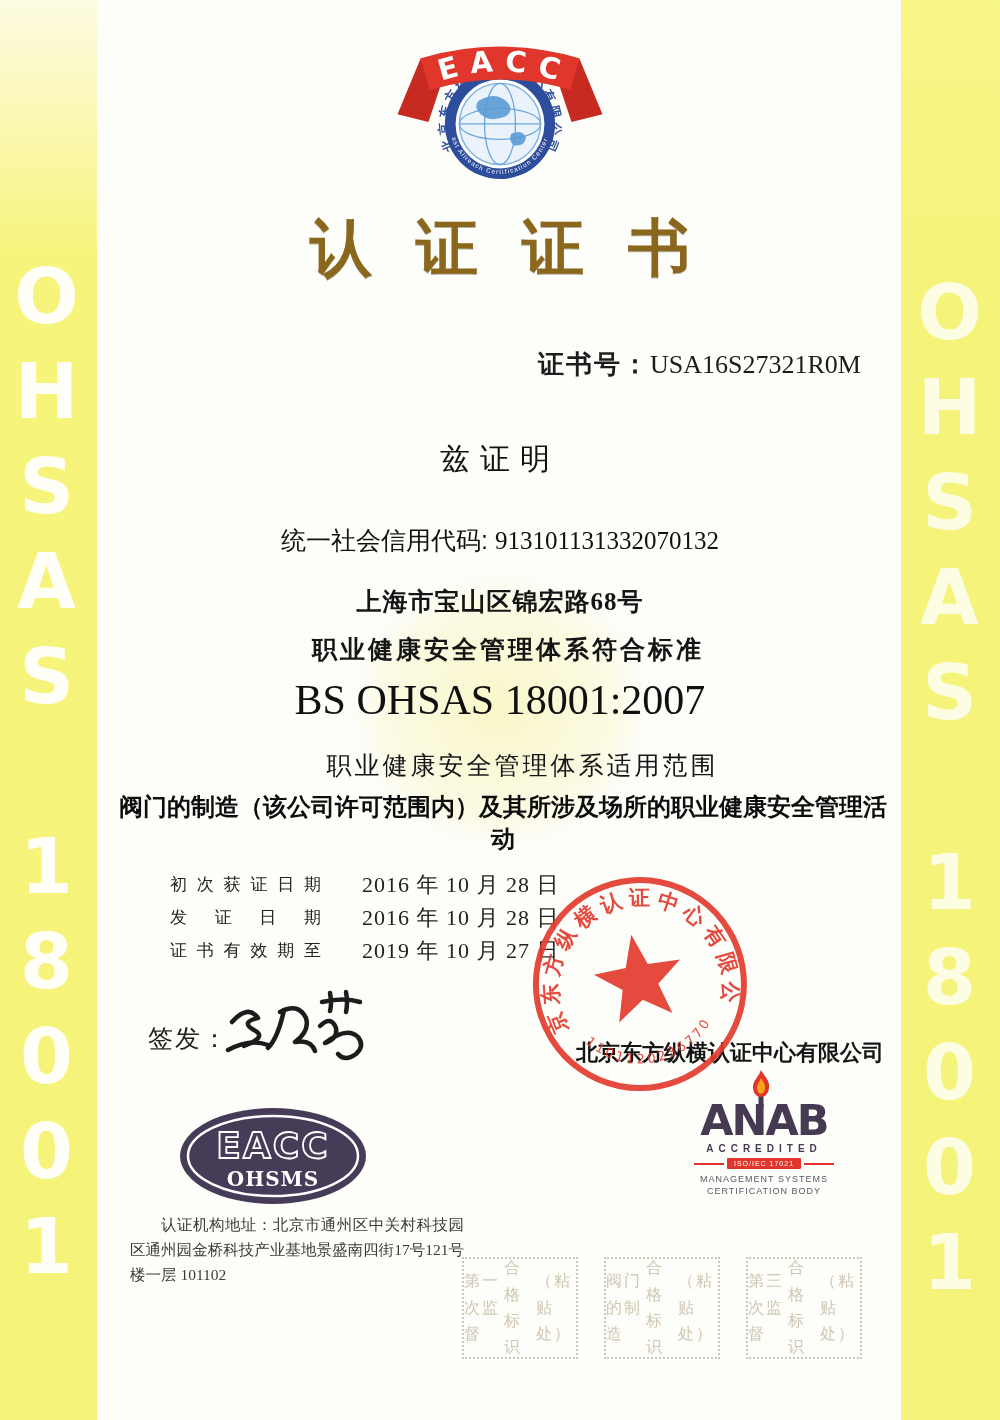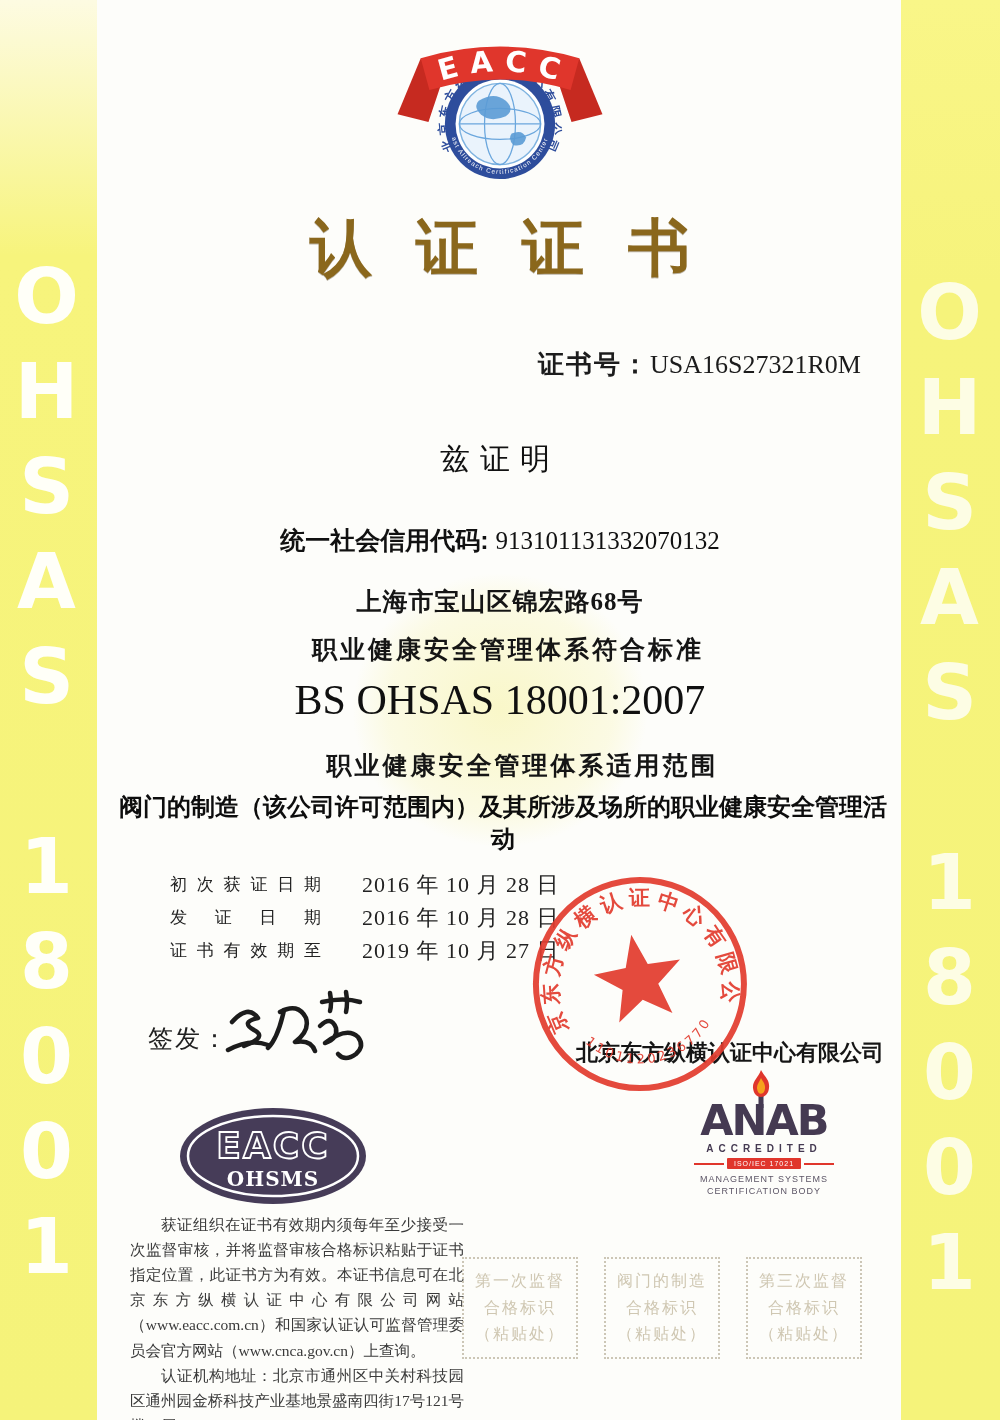--- a/index.html
+++ b/index.html
@@ -26,30 +26,30 @@
   .title span{letter-spacing:44px;margin-right:-44px;}
   
   .certno{position:absolute;left:538px;top:347px;font-family:"Liberation Serif",serif;
           font-size:26px;color:#1c1c1c;}
   .certno .lbl{font-weight:700;letter-spacing:2px;}
   .statement{position:absolute;left:0;right:0;top:399px;text-align:center;
              font-family:"Liberation Serif",serif;font-size:30px;letter-spacing:10px;color:#111;margin-top:40px;}
   .company{position:absolute;left:0;right:0;top:450px;text-align:center;
            font-weight:800;font-size:40px;letter-spacing:1px;color:#0c0c0c;}
   .credit{position:absolute;left:0;right:0;top:524px;text-align:center;font-size:25px;color:#111;}
-  .credit .lbl{font-weight:700;}
+  .credit .lbl{font-weight:400;}
   .credit .val{font-family:"Liberation Serif",serif;font-size:25px;letter-spacing:0px;}
   .addr{position:absolute;left:0;right:0;top:585px;text-align:center;
         font-family:"Liberation Serif",serif;font-size:25px;font-weight:600;color:#151515;letter-spacing:1px;}
   .std-caption{position:absolute;left:0;right:0;top:633px;text-align:center;
         font-family:"Liberation Serif",serif;font-size:25px;font-weight:600;letter-spacing:3px;color:#151515;padding-left:16px;}
   .standard{position:absolute;left:0;right:0;top:676px;text-align:center;
         font-family:"Liberation Serif",serif;font-size:42px;color:#101010;}
   .scope-caption{position:absolute;left:0;right:0;top:749px;text-align:center;
-        font-family:"Liberation Serif",serif;font-size:25px;font-weight:700;letter-spacing:3px;color:#151515;padding-left:45px;}
+        font-family:"Liberation Serif",serif;font-size:25px;font-weight:400;letter-spacing:3px;color:#151515;padding-left:45px;}
   .scope{position:absolute;left:110px;right:104px;top:791px;text-align:center;
         font-weight:800;font-size:24px;letter-spacing:0px;color:#0d0d0d;}
   
   .dates{position:absolute;left:170px;top:868px;font-family:"Liberation Serif",serif;color:#222;}
   .date-row{display:flex;height:33px;align-items:center;}
   .date-lbl{width:152px;font-size:17px;text-align:justify;text-align-last:justify;letter-spacing:1px;}
   .date-val{margin-left:40px;font-size:22px;letter-spacing:1px;}
   
   .sign-lbl{position:absolute;left:148px;top:1022px;font-family:"Liberation Serif",serif;
             font-size:25px;letter-spacing:2px;color:#222;}
@@ -70,21 +70,21 @@
   .anab-line{width:30px;height:2px;background:#e0362c;}
   .anab-isobox{background:#e0362c;color:#fff;font-size:7px;letter-spacing:1px;padding:2px 7px;border-radius:1px;}
   .anab-sub{font-size:9px;letter-spacing:1px;color:#5c5566;margin-top:4px;line-height:1.35;}
   
   .footnotes{position:absolute;left:130px;top:1212px;width:334px;
              font-family:"Liberation Serif",serif;font-size:15.5px;line-height:1.62;
              color:#3a3a3a;text-align:justify;}
   .footnotes p{margin:0;text-indent:2em;}
   
   .boxes{position:absolute;left:462px;top:1257px;display:flex;gap:26px;}
-  .box{width:112px;height:98px;border:2px dotted #ccc6b6;display:flex;flex-direction:column;
+  .box{width:112px;height:98px;border:2px dotted #ccc6b6;display:flex;
        justify-content:center;align-items:center;color:#cfc7b2;font-size:16px;
        letter-spacing:2px;line-height:1.65;}
 </style>
 </head>
 <body>
 
 <div class="page">
 
   <div class="band band-left">
     <div class="band-text">OHSAS 18001</div>
@@ -209,21 +209,20 @@
       <span class="anab-isobox">ISO/IEC 17021</span>
       <span class="anab-line"></span>
     </div>
     <div class="anab-sub">
       <div>MANAGEMENT SYSTEMS</div>
       <div>CERTIFICATION BODY</div>
     </div>
   </div>
 
   <div class="footnotes">
-    <p>获证组织在证书有效期内须每年至少接受一次监督审核，并将监督审核合格标识粘贴于证书指定位置，此证书方为有效。本证书信息可在北京东方纵横认证中心有限公司网站（www.eacc.com.cn）和国家认证认可监督管理委员会官方网站（www.cnca.gov.cn）上查询。</p>
     <p>认证机构地址：北京市通州区中关村科技园区通州园金桥科技产业基地景盛南四街17号121号楼一层 101102</p>
   </div>
 
   <div class="boxes">
     <div class="box">
       <div>第一次监督</div>
       <div>合格标识</div>
       <div>（粘贴处）</div>
     </div>
     <div class="box">

